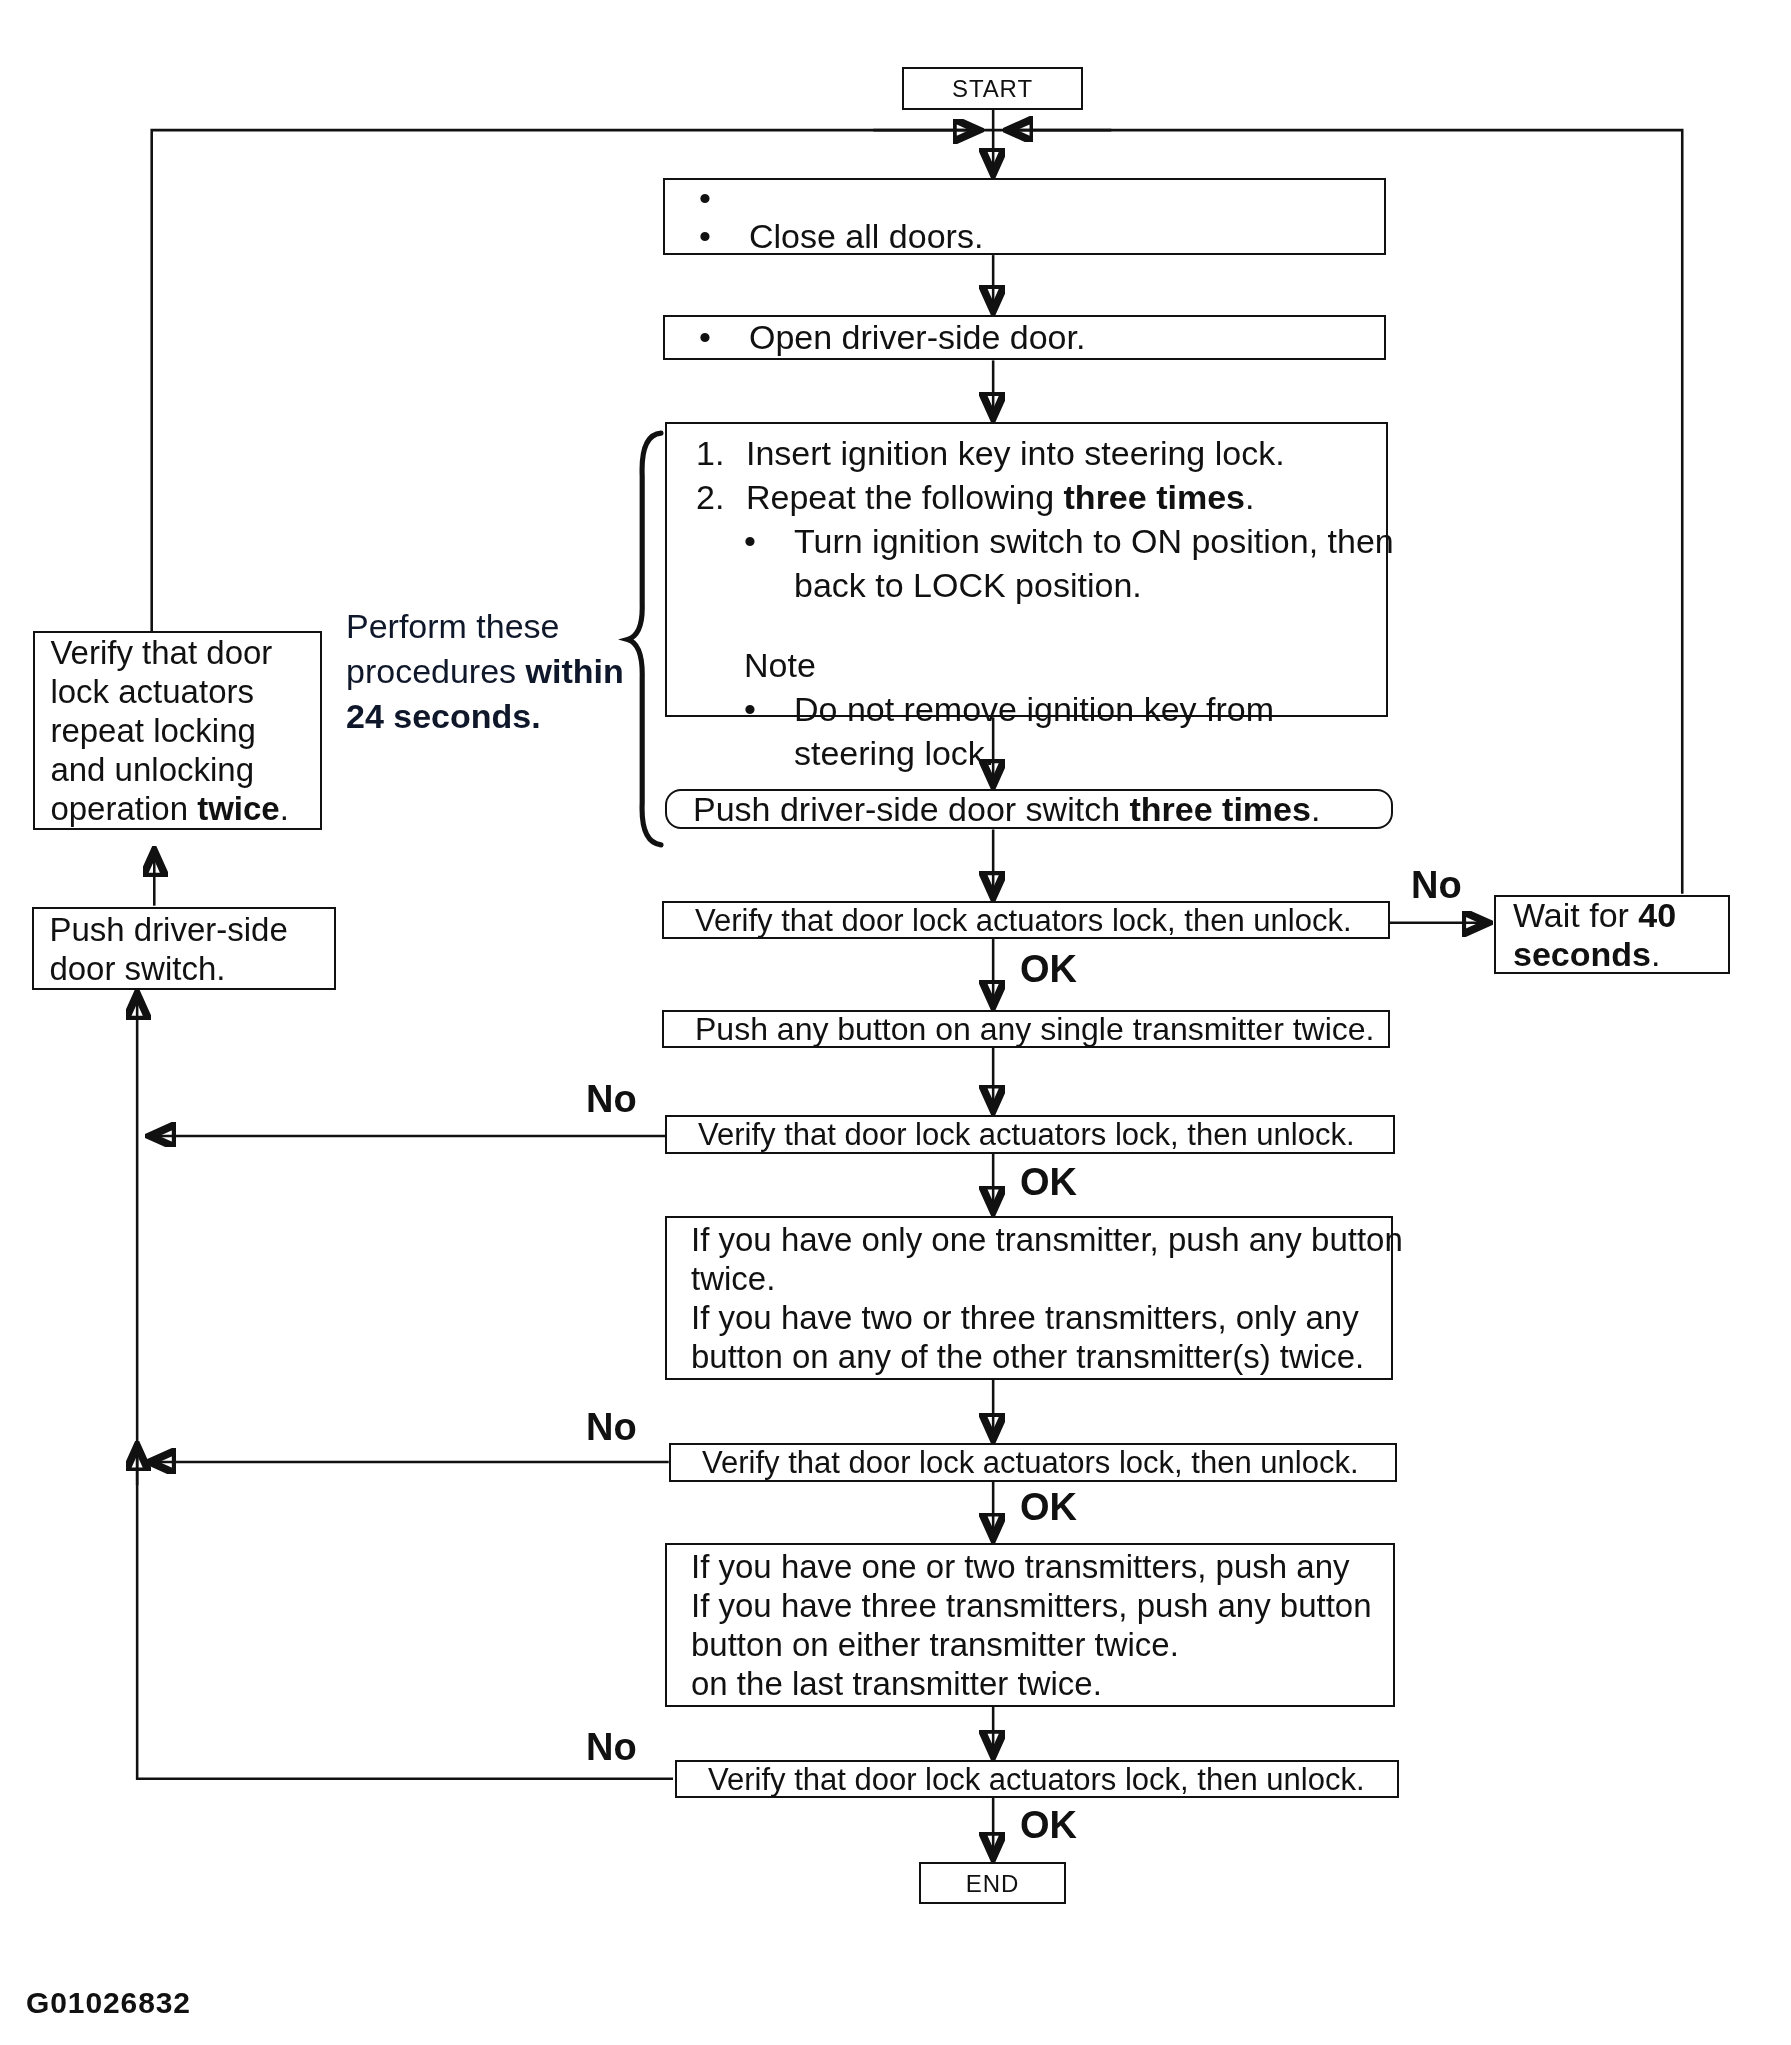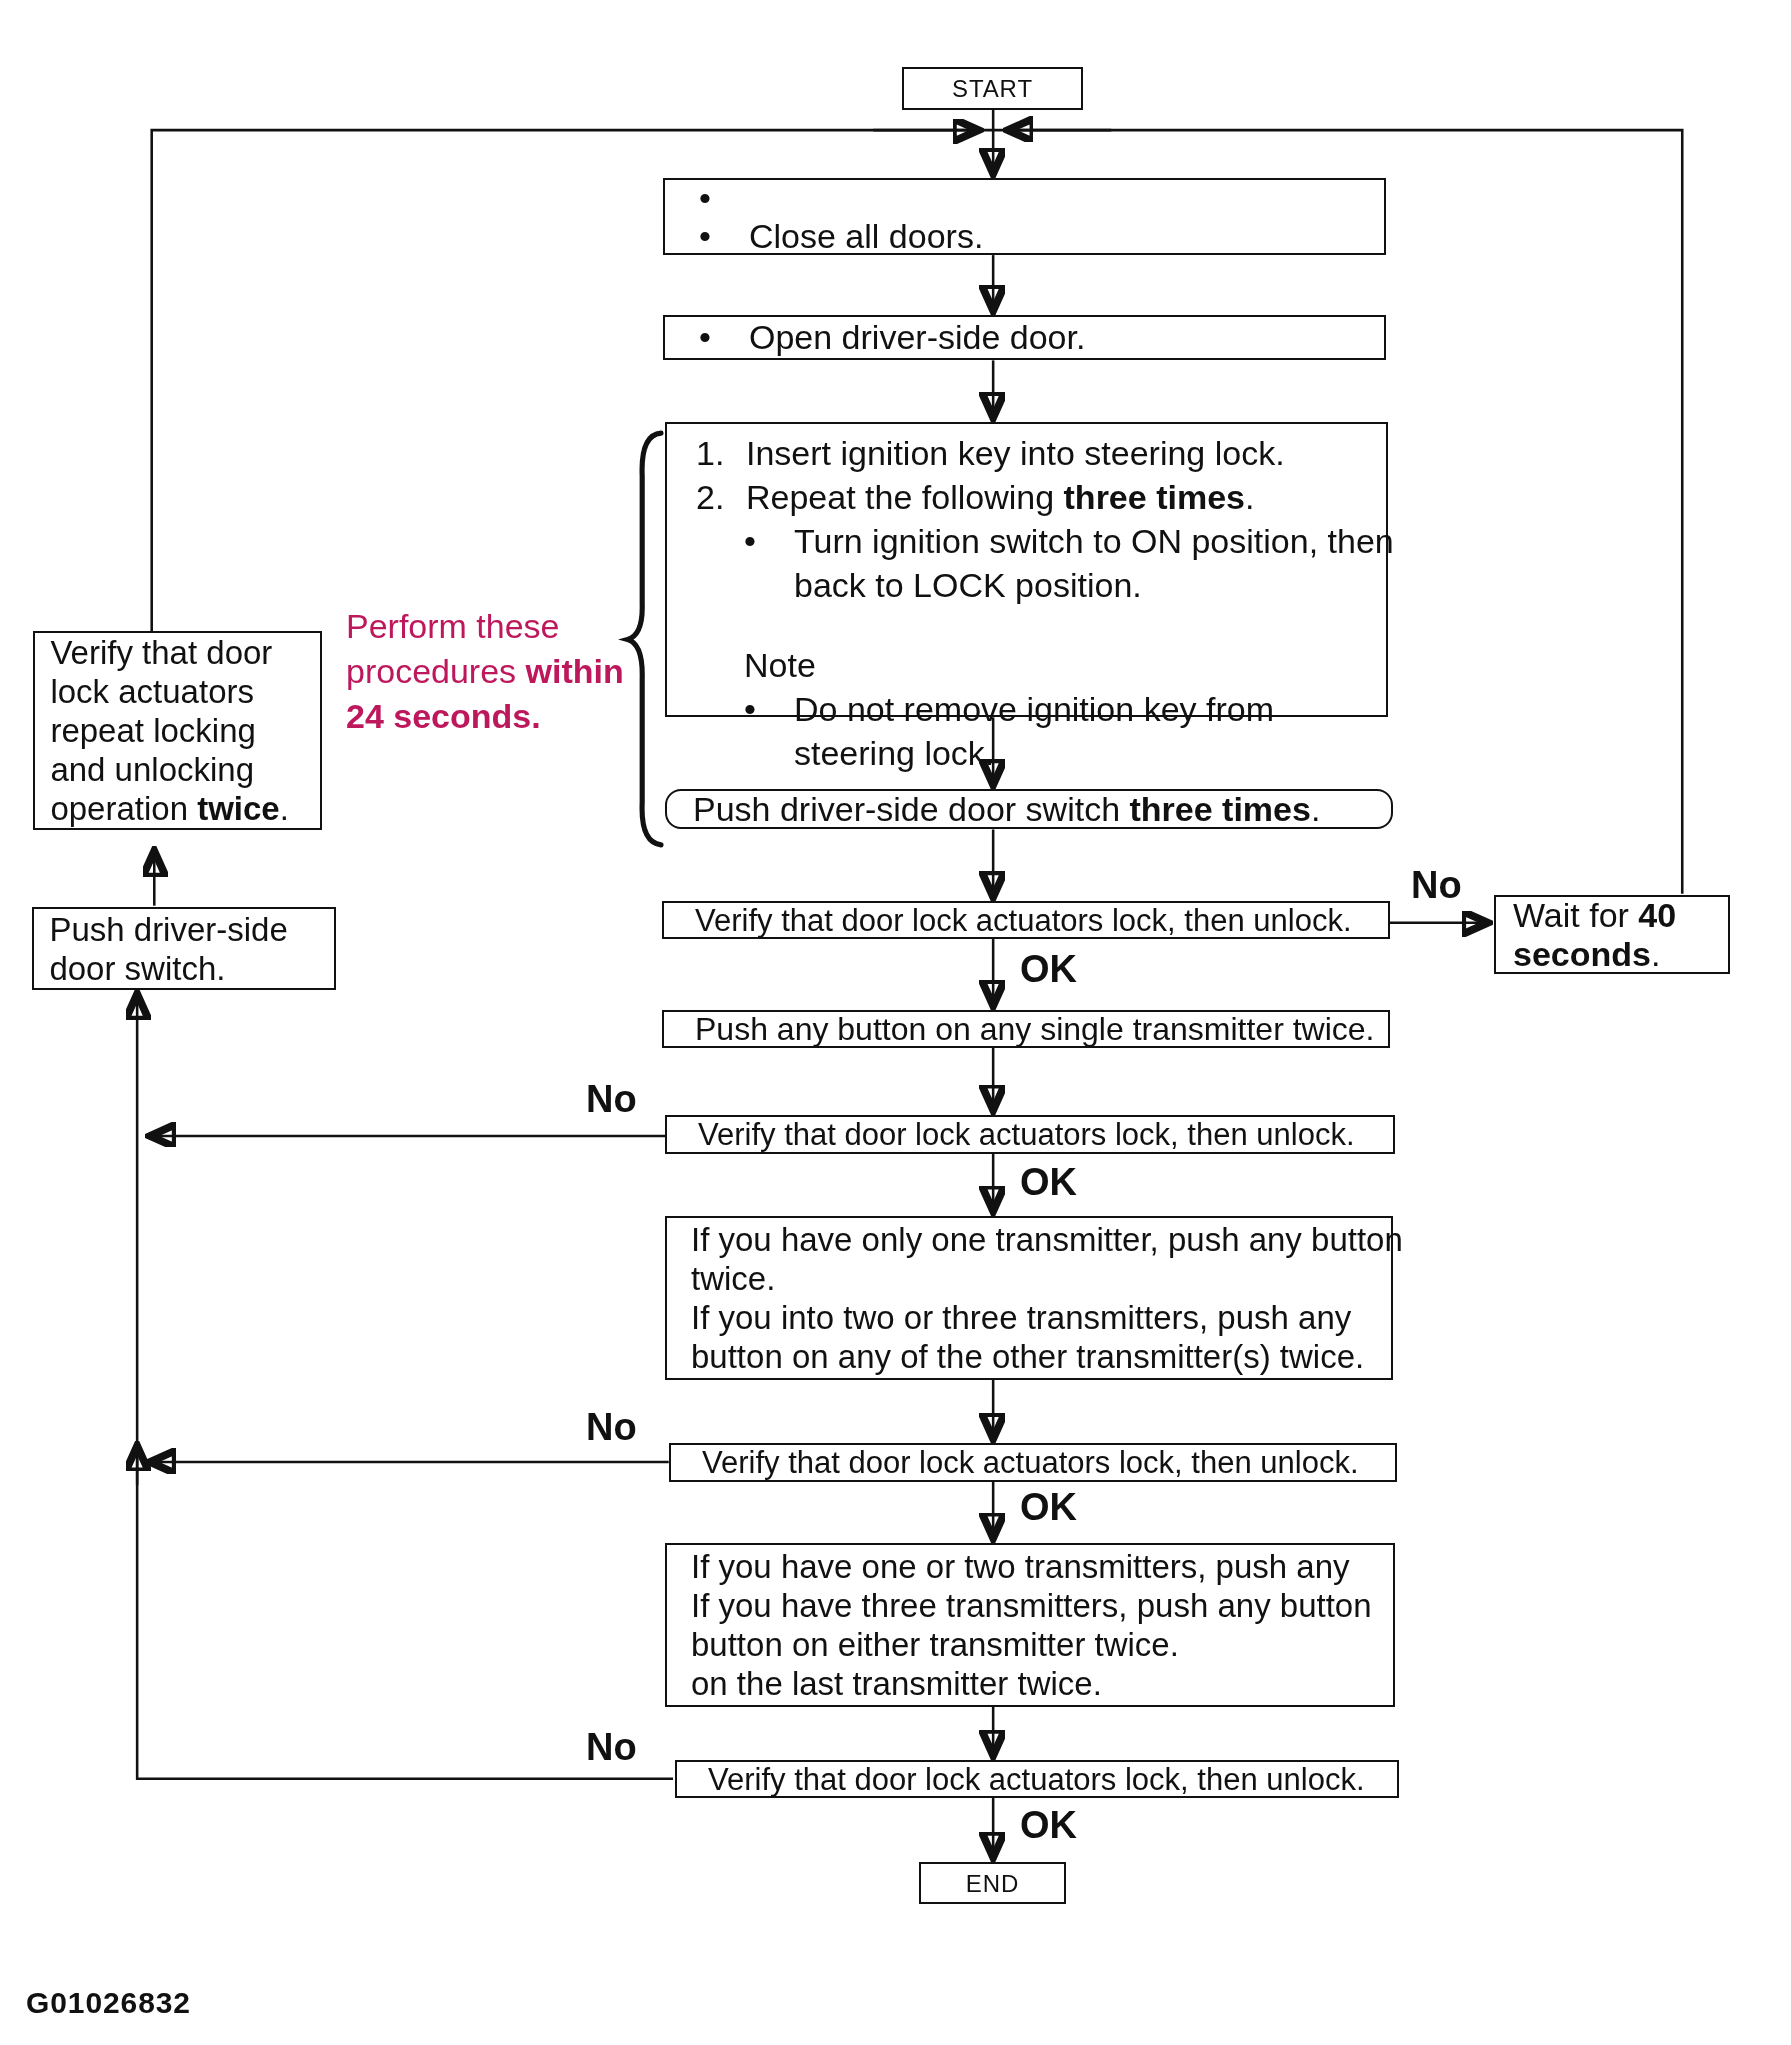--- a/index.html
+++ b/index.html
@@ -30,21 +30,21 @@
     justify-content:center;align-items:center;
     font-size:24px;letter-spacing:0.9px;
   }
   .edge-label{
     position:absolute;
     font-size:38px;font-weight:bold;color:#111;
     line-height:38px;
   }
   .annotation{
     position:absolute;
-    font-size:34px;line-height:45px;color:#be185d;
+    font-size:34px;line-height:45px;color:#0f172a;
   }
   .gcode{
     position:absolute;
     font-size:30px;font-weight:bold;letter-spacing:0.9px;color:#111;
   }
   svg.connectors{position:absolute;left:0;top:0;}
   svg.connectors line, svg.connectors path, svg.connectors polyline{
     stroke:#111;stroke-width:3;fill:none;
   }
   svg.connectors path.brace{stroke-width:6;stroke-linecap:round;}
@@ -188,21 +188,21 @@
 
   <div class="box" style="left:665px;top:1216px;width:728px;height:164px;padding:1.7px 8.6px 1.7px 24px;font-size:33px;line-height:39px;">
     <div>
         <div class="ln">
           <span class="ct"><span>If you have only one transmitter, push any button</span></span>
         </div>
         <div class="ln">
           <span class="ct"><span>twice.</span></span>
         </div>
         <div class="ln">
-          <span class="ct"><span>If you into two or three transmitters, push any</span></span>
+          <span class="ct"><span>If you have two or three transmitters, only any</span></span>
         </div>
         <div class="ln">
           <span class="ct"><span>button on any of the other transmitter(s) twice.</span></span>
         </div>
       </div>
   </div>
 
   <div class="box" style="left:669px;top:1443px;width:728px;height:39px;padding:0 6.8px 0 31px;font-size:31px;">
     <div>
         <div class="ln">

